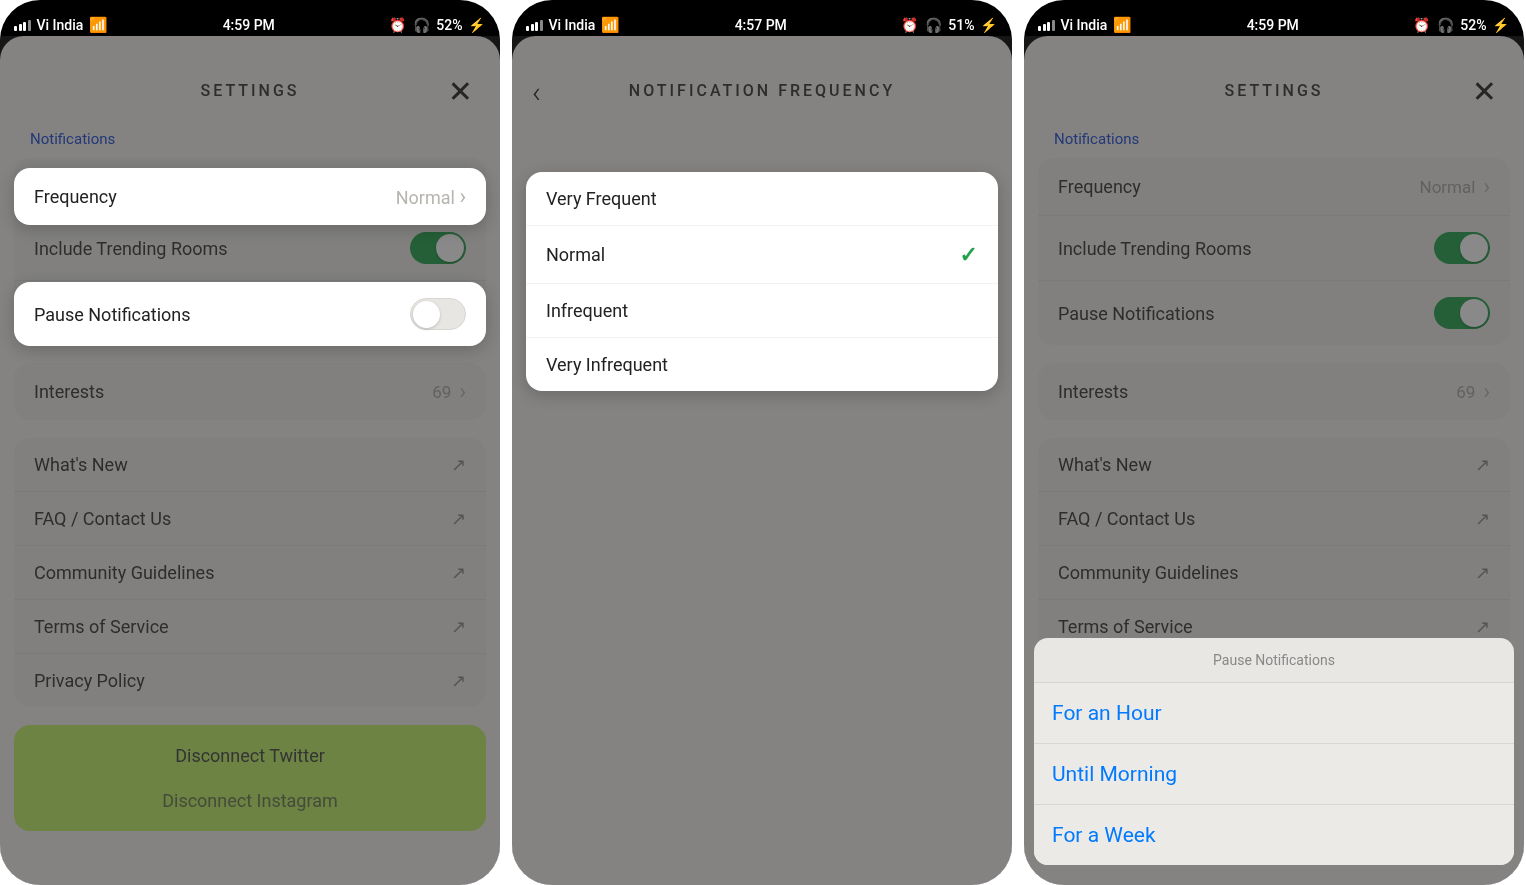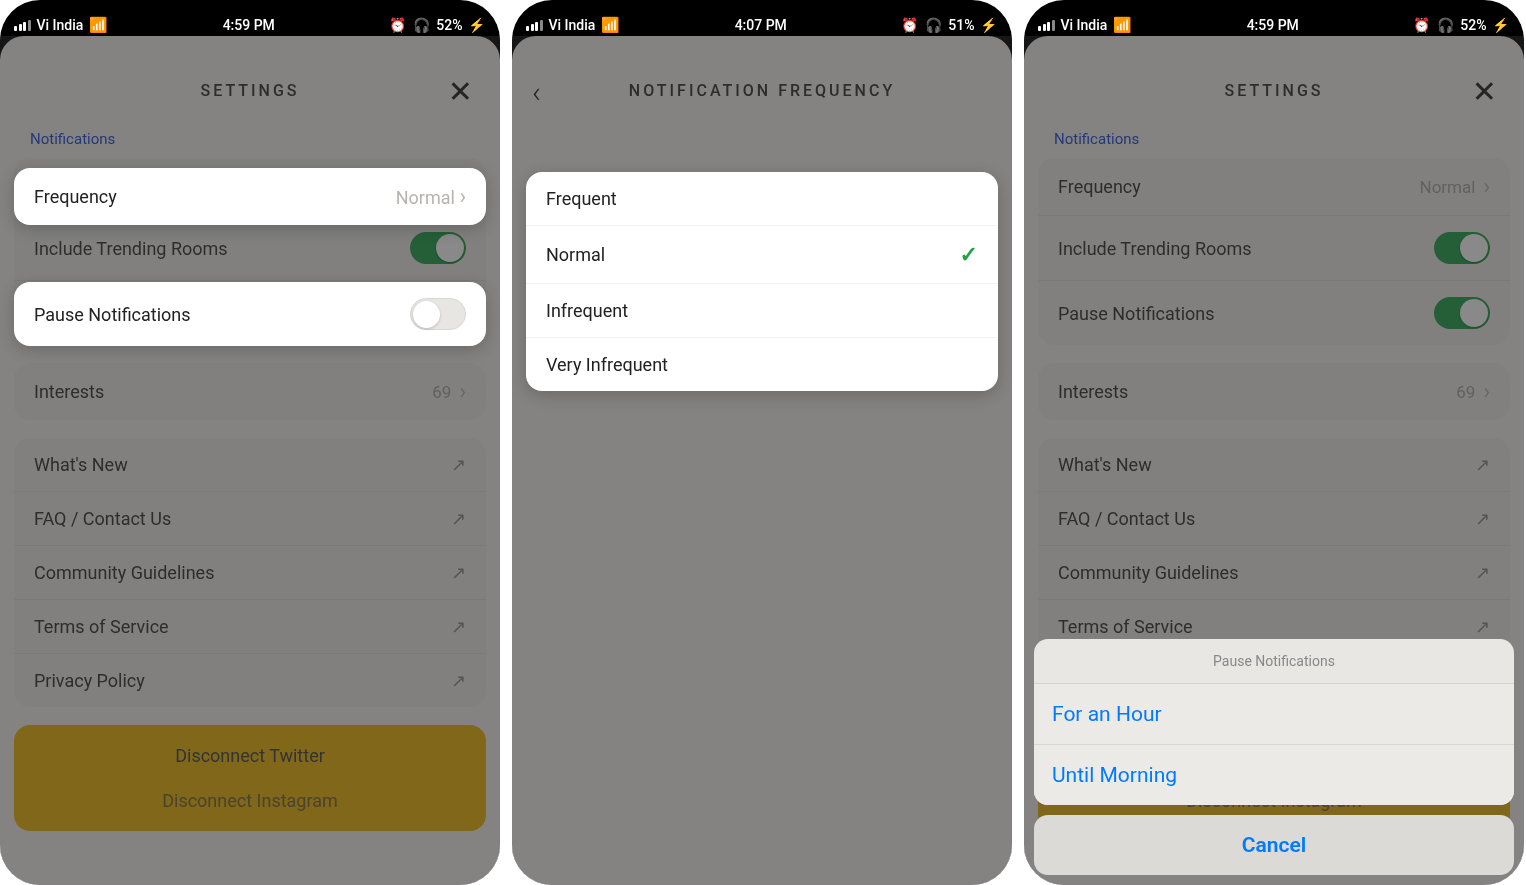--- a/index.html
+++ b/index.html
@@ -22,21 +22,21 @@
   .row { display: flex; align-items: center; justify-content: space-between; padding: 16px 20px; font-size: 18px; color: #333; border-bottom: 1px solid rgba(0,0,0,0.06); cursor: pointer; }
   .row:last-child { border-bottom: none; }
   .row .val { color: #a9a6a1; display: flex; align-items: center; gap: 8px; font-size: 17px; }
   .chev { color: #b7b4af; font-size: 22px; }
   .ext { color: #8c8a86; font-size: 18px; }
   .toggle { width: 56px; height: 32px; border-radius: 16px; position: relative; }
   .toggle.on { background: #1fa24a; }
   .toggle.on::after { content: ""; position: absolute; right: 2px; top: 2px; width: 28px; height: 28px; background: #fff; border-radius: 50%; box-shadow: 0 1px 2px rgba(0,0,0,0.3); }
   .toggle.off { background: #e8e6e2; border: 1px solid #d8d6d2; }
   .toggle.off::after { content: ""; position: absolute; left: 2px; top: 1.5px; width: 27px; height: 27px; background: #fff; border-radius: 50%; box-shadow: 0 1px 3px rgba(0,0,0,0.2); }
-  .disc-card { margin: 4px 14px; background: #eab308; border-radius: 16px; text-align: center; padding: 20px; font-size: 18px; color: #444; }
+  .disc-card { margin: 4px 14px; background: #bef264; border-radius: 16px; text-align: center; padding: 20px; font-size: 18px; color: #444; }
   .disc-sec { margin-top: 24px; opacity: 0.7; }
 
   .highlight-card { position: absolute; z-index: 10; left: 14px; right: 14px; background: #fff; border-radius: 16px; box-shadow: 0 4px 16px rgba(0,0,0,0.2); overflow: hidden; }
   .hrow { display: flex; align-items: center; justify-content: space-between; padding: 16px 20px; font-size: 18px; color: #222; border-bottom: 1px solid rgba(0,0,0,0.05); cursor: pointer; }
   .hrow:last-child { border-bottom: none; }
   .check { color: #1fa24a; font-size: 22px; font-weight: bold; }
 
   .action-sheet { position: absolute; bottom: 0; left: 0; right: 0; z-index: 20; padding: 0 10px 10px 10px; }
   .as-group { background: #e9e7e4; border-radius: 14px; overflow: hidden; margin-bottom: 10px; }
   .as-title { text-align: center; color: #888; font-size: 14px; padding: 14px; border-bottom: 1px solid rgba(0,0,0,0.08); }
@@ -152,41 +152,41 @@
     <div class="sb-left">
       <span class="signal">
           <b></b>
           <b></b>
           <b></b>
           <b></b>
         </span>
       <span>Vi India</span>
       <span class="wifi">📶</span>
     </div>
-    <div>4:07 PM</div>
+    <div>4:57 PM</div>
     <div class="sb-right">
       <span>⏰</span>
       <span>🎧</span>
       <span>51%</span>
       <span>⚡</span>
     </div>
   </div>
 
   <div class="sheet">
     <div class="sheet-inner">
       <div class="header">
         <span class="back-ch">‹</span>
         <span>NOTIFICATION FREQUENCY</span>
       </div>
     </div>
     <div class="dim-overlay"></div>
 
     <div class="highlight-card" style="top:136px">
       <div class="hrow">
-          <span>Frequent</span>
+          <span>Very Frequent</span>
           <span></span>
         </div>
       <div class="hrow">
           <span>Normal</span>
           <span class="check">✓</span>
         </div>
       <div class="hrow">
           <span>Infrequent</span>
           <span></span>
         </div>
@@ -279,17 +279,17 @@
         <div class="disc-sec">Disconnect Instagram</div>
       </div>
     </div>
     <div class="dim-overlay"></div>
 
     <div class="action-sheet">
       <div class="as-group">
         <div class="as-title">Pause Notifications</div>
         <div class="as-btn">For an Hour</div>
         <div class="as-btn">Until Morning</div>
-      </div>
-      <div class="as-cancel">Cancel</div>
+        <div class="as-btn">For a Week</div>
+      </div>
     </div>
   </div>
 </div>
 
 </body></html>

